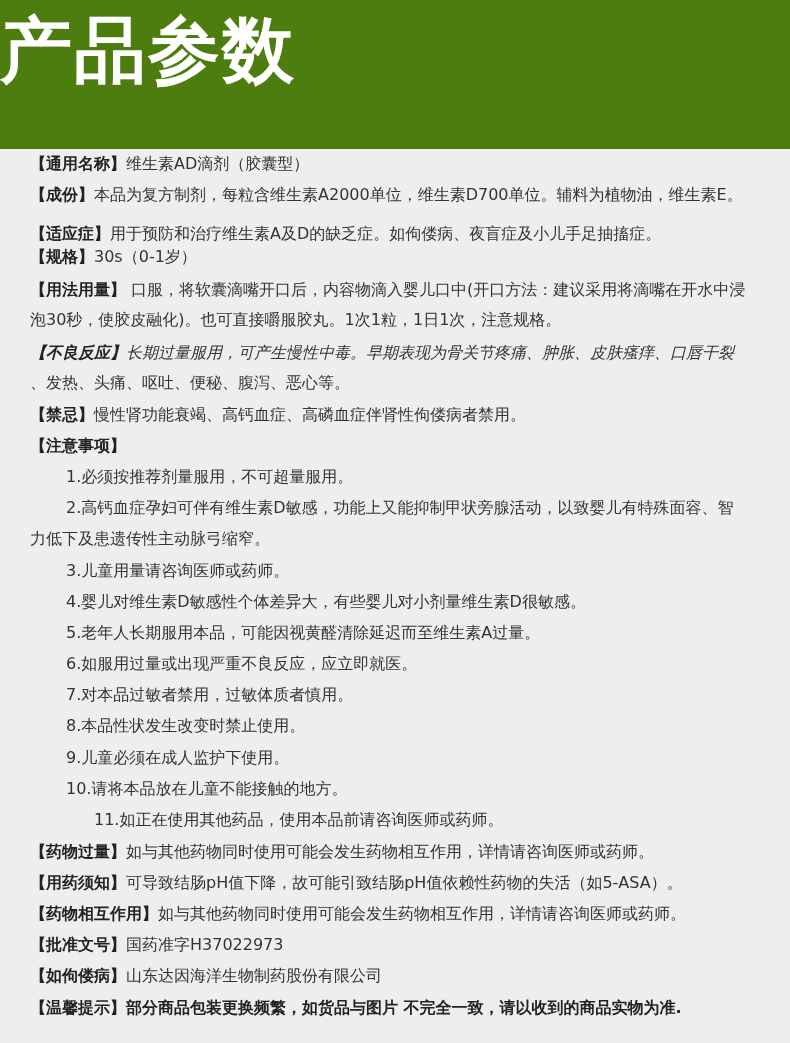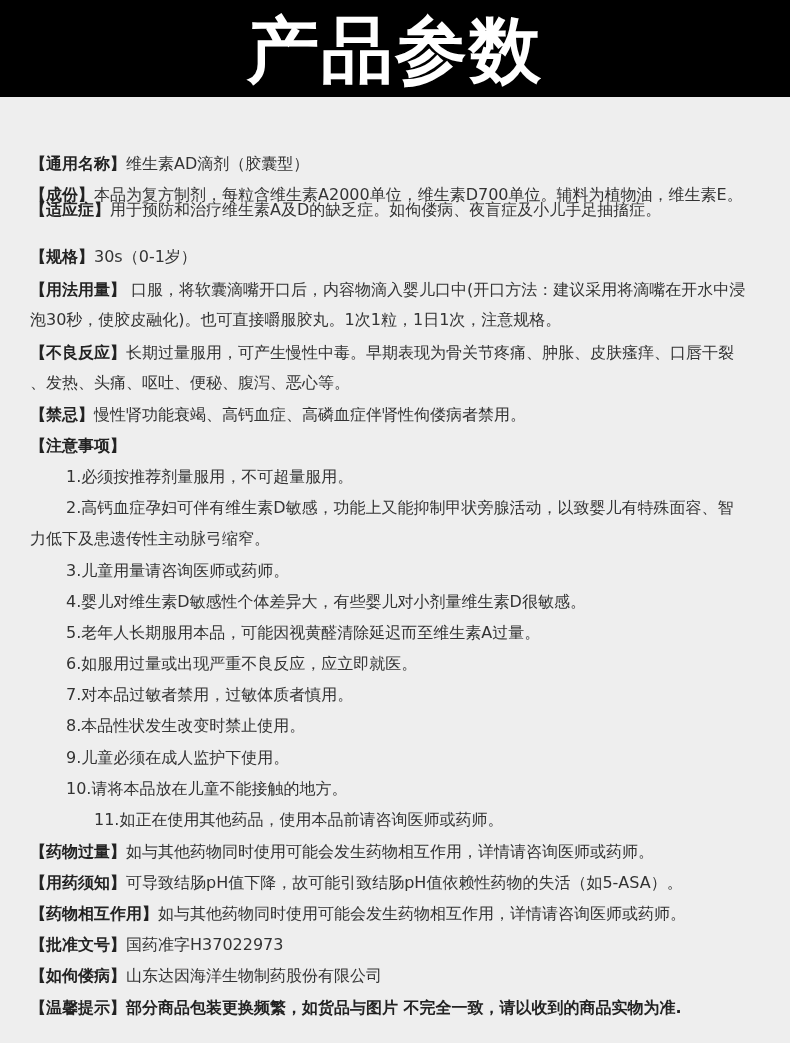--- a/index.html
+++ b/index.html
@@ -9,24 +9,23 @@
     body {
       width: 790px;
       height: 1043px;
       background: #eeeeee;
       overflow: hidden;
       font-family: "DejaVu Sans", "Liberation Sans", sans-serif;
       color: #333333;
     }
     .header {
       width: 790px;
-      height: 97px;
-      background: #000000;
+      height: 149px;
+      background: #4d7c0f;
       position: relative;
-      text-align: center;
       color: #ffffff;
     }
     .header-title {
       position: absolute;
       left: 0;
       right: 0;
       top: 10px;
       font-size: 72px;
       line-height: 80px;
       font-weight: bold;
@@ -79,36 +78,36 @@
 <div>
 
   <div class="line" style="top:154px;">
     <span class="label">【通用名称】</span><span class="value">维生素AD滴剂（胶囊型）</span>
   </div>
 
   <div class="line" style="top:185px;">
     <span class="label">【成份】</span><span class="value">本品为复方制剂，每粒含维生素A2000单位，维生素D700单位。辅料为植物油，维生素E。</span>
   </div>
 
-  <div class="line" style="top:200px;">
+  <div class="line" style="top:224px;">
     <span class="label">【适应症】</span><span class="value">用于预防和治疗维生素A及D的缺乏症。如佝偻病、夜盲症及小儿手足抽搐症。</span>
   </div>
 
   <div class="line" style="top:247px;">
     <span class="label">【规格】</span><span class="value">30s（0-1岁）</span>
   </div>
 
   <div class="line" style="top:280px;">
     <span class="label">【用法用量】</span><span class="value"> 口服，将软囊滴嘴开口后，内容物滴入婴儿口中(开口方法：建议采用将滴嘴在开水中浸</span>
   </div>
   <div class="line" style="top:310px;">
     <span class="value">泡30秒，使胶皮融化)。也可直接嚼服胶丸。1次1粒，1日1次，注意规格。</span>
   </div>
 
-  <div class="line" style="top:343px;">
+  <div class="line" style="top:343px;font-style:italic;">
     <span class="label">【不良反应】</span><span class="value">长期过量服用，可产生慢性中毒。早期表现为骨关节疼痛、肿胀、皮肤瘙痒、口唇干裂</span>
   </div>
   <div class="line" style="top:373px;">
     <span class="value">、发热、头痛、呕吐、便秘、腹泻、恶心等。</span>
   </div>
 
   <div class="line" style="top:405px;">
     <span class="label">【禁忌】</span><span class="value">慢性肾功能衰竭、高钙血症、高磷血症伴肾性佝偻病者禁用。</span>
   </div>
 

